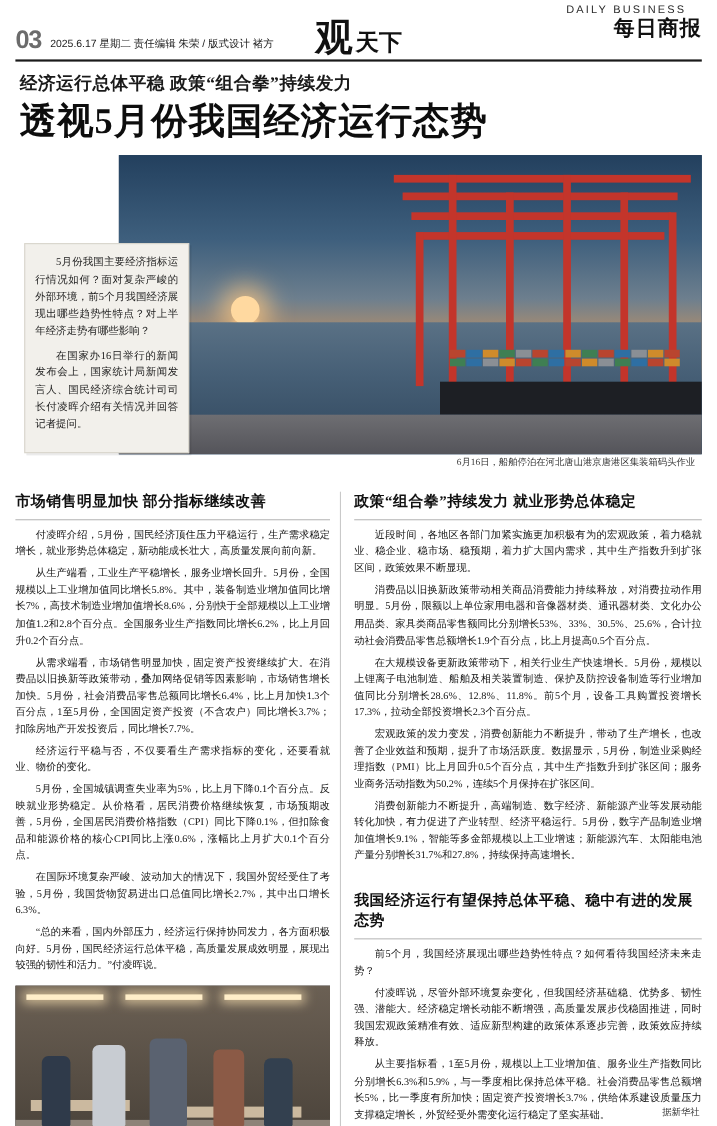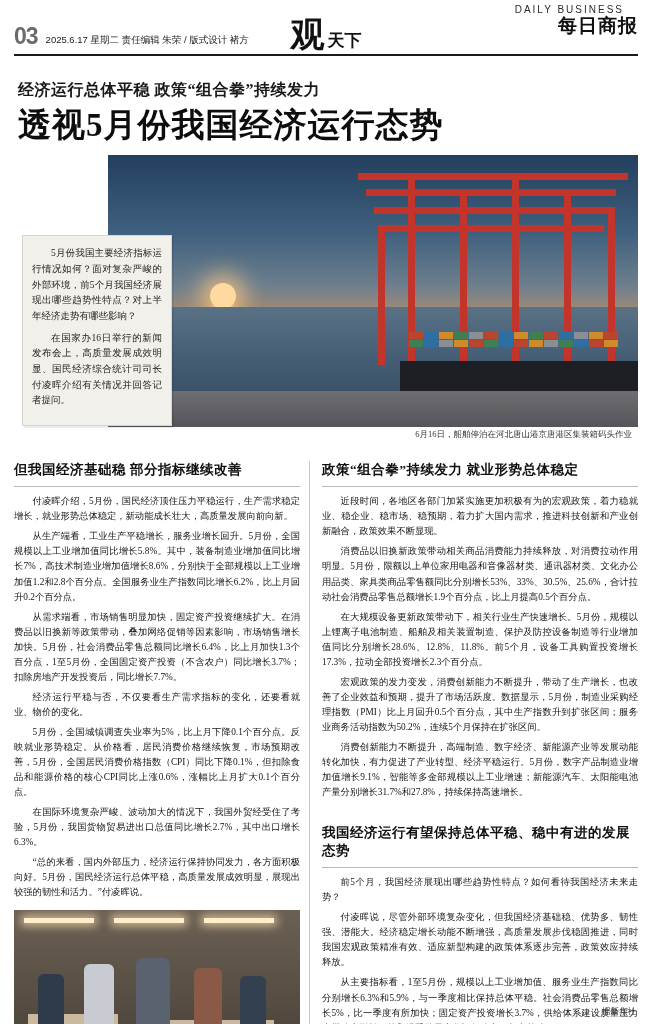--- a/index.html
+++ b/index.html
@@ -37,37 +37,37 @@
     position:absolute; left:50%; transform:translateX(-50%);
     bottom: 2px; display:flex; align-items:flex-end; gap:2px;
   }
   .mast-logo-big {
     font-family: "Liberation Serif", serif;
     font-size: 34px; font-weight: bold; color:#111; line-height:1;
     letter-spacing: 1px;
   }
   .mast-logo-small {
     font-family: "Liberation Serif", serif;
-    font-size: 17px; font-weight: bold; color:#111; line-height:1;
+    font-size: 21px; font-weight: bold; color:#111; line-height:1;
     padding-bottom:3px;
   }
   .mast-right {
     margin-left:auto; text-align:right; padding-bottom:15px;
   }
   .mast-en {
     font-family:"Liberation Sans", sans-serif;
     font-size: 10px; letter-spacing:2px; color:#2b2b2b;
     position:absolute; right:14px; top:4px;
   }
   .mast-cn {
     font-size: 19px; font-weight:bold; color:#111; letter-spacing:1px;
   }
 
   
-  .headline-wrap { padding: 24px 4px 4px 4px; }
+  .headline-wrap { padding: 10px 4px 4px 4px; }
   .kicker {
     font-size: 16px; font-weight: bold; color:#1a1a1a;
     letter-spacing: 0.5px; margin-bottom: 6px;
   }
   .headline {
     font-size: 33px; font-weight: bold; color:#0d0d0d;
     letter-spacing: 1px; line-height: 1.1;
   }
 
   
@@ -238,30 +238,30 @@
         <span class="ctr" style="background:#3f7f53"></span>
           <span class="ctr" style="background:#2e6fa3"></span>
         <span class="ctr" style="background:#b9452f"></span>
           <span class="ctr" style="background:#cf8b2b"></span>
       </div>
       <div class="quay"></div>
     </div>
 
     <div class="callout">
       <p>5月份我国主要经济指标运行情况如何？面对复杂严峻的外部环境，前5个月我国经济展现出哪些趋势性特点？对上半年经济走势有哪些影响？</p>
-      <p>在国家办16日举行的新闻发布会上，高质量发展成效明显、国民经济综合统计司司长付凌晖介绍有关情况并回答记者提问。</p>
+      <p>在国家办16日举行的新闻发布会上，国家统计局新闻发言人、国民经济综合统计司司长付凌晖介绍有关情况并回答记者提问。</p>
     </div>
 
     <div class="photo-cap">6月16日，船舶停泊在河北唐山港京唐港区集装箱码头作业</div>
   </div>
 
   <div class="cols">
 
     <div class="col-left">
-      <div class="sec-title lead">但我国经济基础稳 部分指标继续改善</div>
+      <div class="sec-title lead">市场销售明显加快 部分指标继续改善</div>
       <div class="rule"></div>
       <p class="body">付凌晖介绍，5月份，国民经济顶住压力平稳运行，生产需求稳定增长，就业形势总体稳定，新动能成长壮大，高质量发展向前向新。</p>
       <p class="body">从生产端看，工业生产平稳增长，服务业增长回升。5月份，全国规模以上工业增加值同比增长5.8%。其中，装备制造业增加值同比增长7%，高技术制造业增加值增长8.6%，分别快于全部规模以上工业增加值1.2和2.8个百分点。全国服务业生产指数同比增长6.2%，比上月回升0.2个百分点。</p>
       <p class="body">从需求端看，市场销售明显加快，固定资产投资继续扩大。在消费品以旧换新等政策带动，叠加网络促销等因素影响，市场销售增长加快。5月份，社会消费品零售总额同比增长6.4%，比上月加快1.3个百分点，1至5月份，全国固定资产投资（不含农户）同比增长3.7%；扣除房地产开发投资后，同比增长7.7%。</p>
       <p class="body">经济运行平稳与否，不仅要看生产需求指标的变化，还要看就业、物价的变化。</p>
       <p class="body">5月份，全国城镇调查失业率为5%，比上月下降0.1个百分点。反映就业形势稳定。从价格看，居民消费价格继续恢复，市场预期改善，5月份，全国居民消费价格指数（CPI）同比下降0.1%，但扣除食品和能源价格的核心CPI同比上涨0.6%，涨幅比上月扩大0.1个百分点。</p>
       <p class="body">在国际环境复杂严峻、波动加大的情况下，我国外贸经受住了考验，5月份，我国货物贸易进出口总值同比增长2.7%，其中出口增长6.3%。</p>
       <p class="body">“总的来看，国内外部压力，经济运行保持协同发力，各方面积极向好。5月份，国民经济运行总体平稳，高质量发展成效明显，展现出较强的韧性和活力。”付凌晖说。</p>
 
       <div class="photo2-wrap">
@@ -279,21 +279,21 @@
           <div class="p2-person" style="left:180px; width:28px; height:70px; background:#8b5a46;"></div>
           <div class="p2-person" style="left:226px; width:26px; height:62px; background:#33404f;"></div>
         </div>
 
       </div>
     </div>
 
     <div class="col-right">
       <div class="sec-title lead">政策“组合拳”持续发力 就业形势总体稳定</div>
       <div class="rule"></div>
-      <p class="body">近段时间，各地区各部门加紧实施更加积极有为的宏观政策，着力稳就业、稳企业、稳市场、稳预期，着力扩大国内需求，推进科技创新和产业创新融合，政策效果不断显现。</p>
+      <p class="body">近段时间，各地区各部门加紧实施更加积极有为的宏观政策，着力稳就业、稳企业、稳市场、稳预期，着力扩大国内需求，其中生产指数升到扩张区间，政策效果不断显现。</p>
       <p class="body">消费品以旧换新政策带动相关商品消费能力持续释放，对消费拉动作用明显。5月份，限额以上单位家用电器和音像器材类、通讯器材类、文化办公用品类、家具类商品零售额同比分别增长53%、33%、30.5%、25.6%，合计拉动社会消费品零售总额增长1.9个百分点，比上月提高0.5个百分点。</p>
       <p class="body">在大规模设备更新政策带动下，相关行业生产快速增长。5月份，规模以上锂离子电池制造、船舶及相关装置制造、保护及防控设备制造等行业增加值同比分别增长28.6%、12.8%、11.8%。前5个月，设备工具购置投资增长17.3%，拉动全部投资增长2.3个百分点。</p>
       <p class="body">宏观政策的发力变发，消费创新能力不断提升，带动了生产增长，也改善了企业效益和预期，提升了市场活跃度。数据显示，5月份，制造业采购经理指数（PMI）比上月回升0.5个百分点，其中生产指数升到扩张区间；服务业商务活动指数为50.2%，连续5个月保持在扩张区间。</p>
       <p class="body">消费创新能力不断提升，高端制造、数字经济、新能源产业等发展动能转化加快，有力促进了产业转型、经济平稳运行。5月份，数字产品制造业增加值增长9.1%，智能等多金部规模以上工业增速；新能源汽车、太阳能电池产量分别增长31.7%和27.8%，持续保持高速增长。</p>
       <p class="body"></p>
 
       <div class="sec-title" style="margin-top:24px;">我国经济运行有望保持总体平稳、稳中有进的发展态势</div>
       <div class="rule"></div>
       <p class="body">前5个月，我国经济展现出哪些趋势性特点？如何看待我国经济未来走势？</p>
       <p class="body">付凌晖说，尽管外部环境复杂变化，但我国经济基础稳、优势多、韧性强、潜能大。经济稳定增长动能不断增强，高质量发展步伐稳固推进，同时我国宏观政策精准有效、适应新型构建的政策体系逐步完善，政策效应持续释放。</p>

